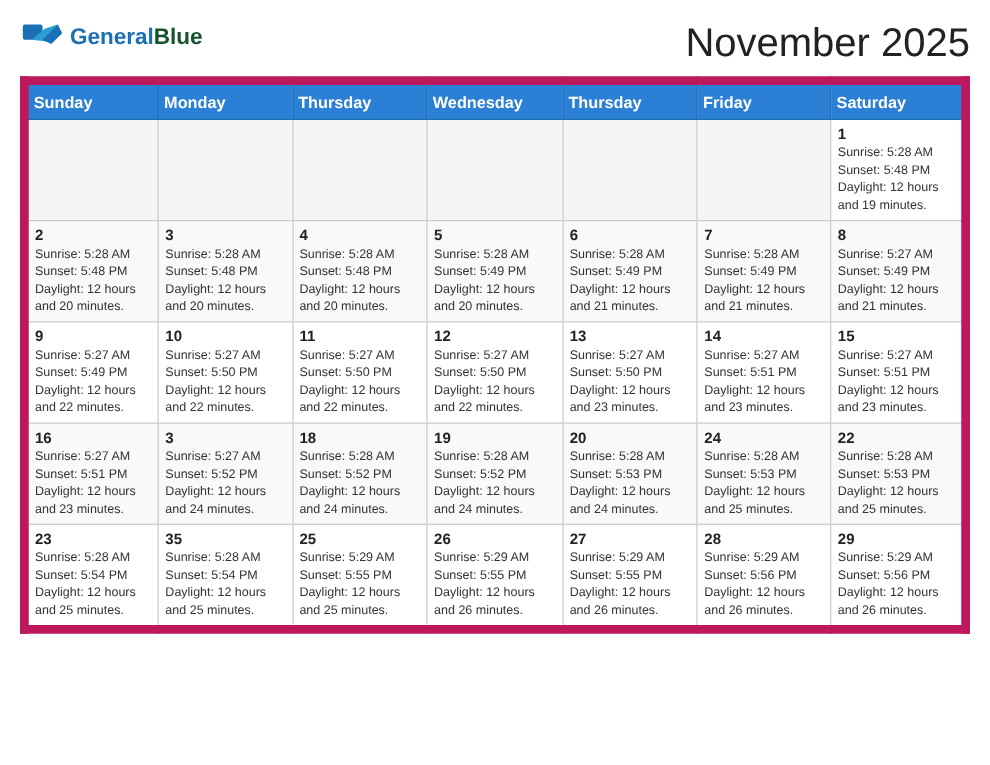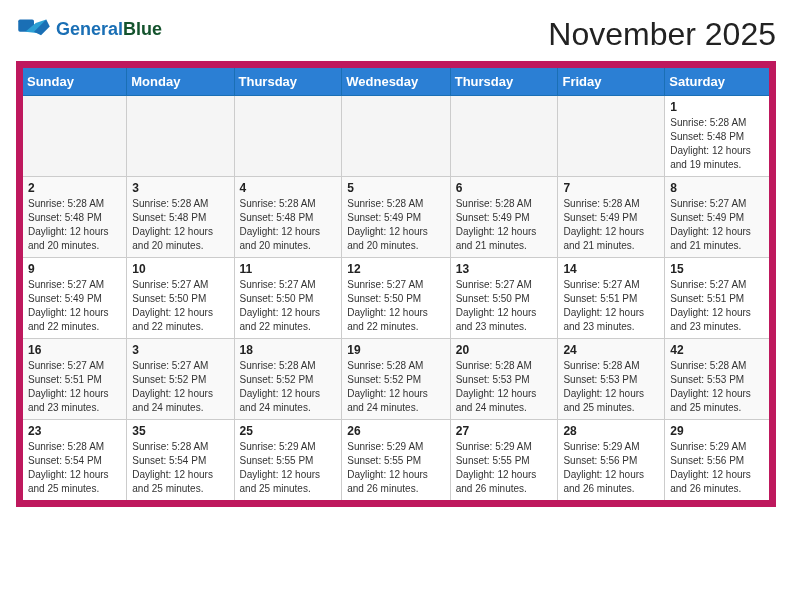--- a/index.html
+++ b/index.html
@@ -257,21 +257,21 @@
 Sunset: 5:53 PM
 Daylight: 12 hours and 24 minutes.</div>
         </td>
         <td>
           <span class="day-num">24</span>
           <div class="day-info" style="white-space: pre-line;">Sunrise: 5:28 AM
 Sunset: 5:53 PM
 Daylight: 12 hours and 25 minutes.</div>
         </td>
         <td>
-          <span class="day-num">42</span>
+          <span class="day-num">22</span>
           <div class="day-info" style="white-space: pre-line;">Sunrise: 5:28 AM
 Sunset: 5:53 PM
 Daylight: 12 hours and 25 minutes.</div>
         </td>
       </tr>
       <tr>
         <td>
           <span class="day-num">23</span>
           <div class="day-info" style="white-space: pre-line;">Sunrise: 5:28 AM
 Sunset: 5:54 PM

